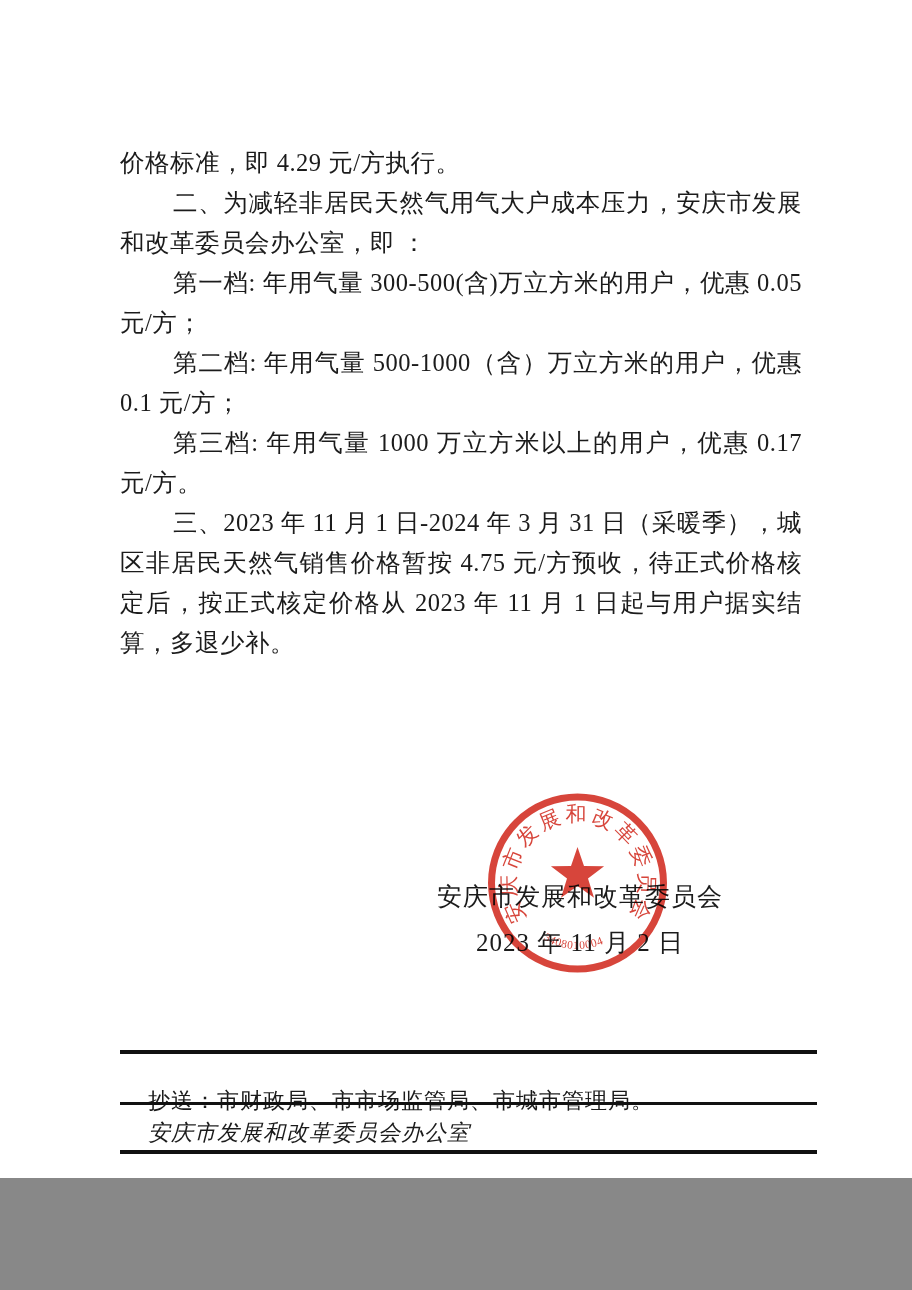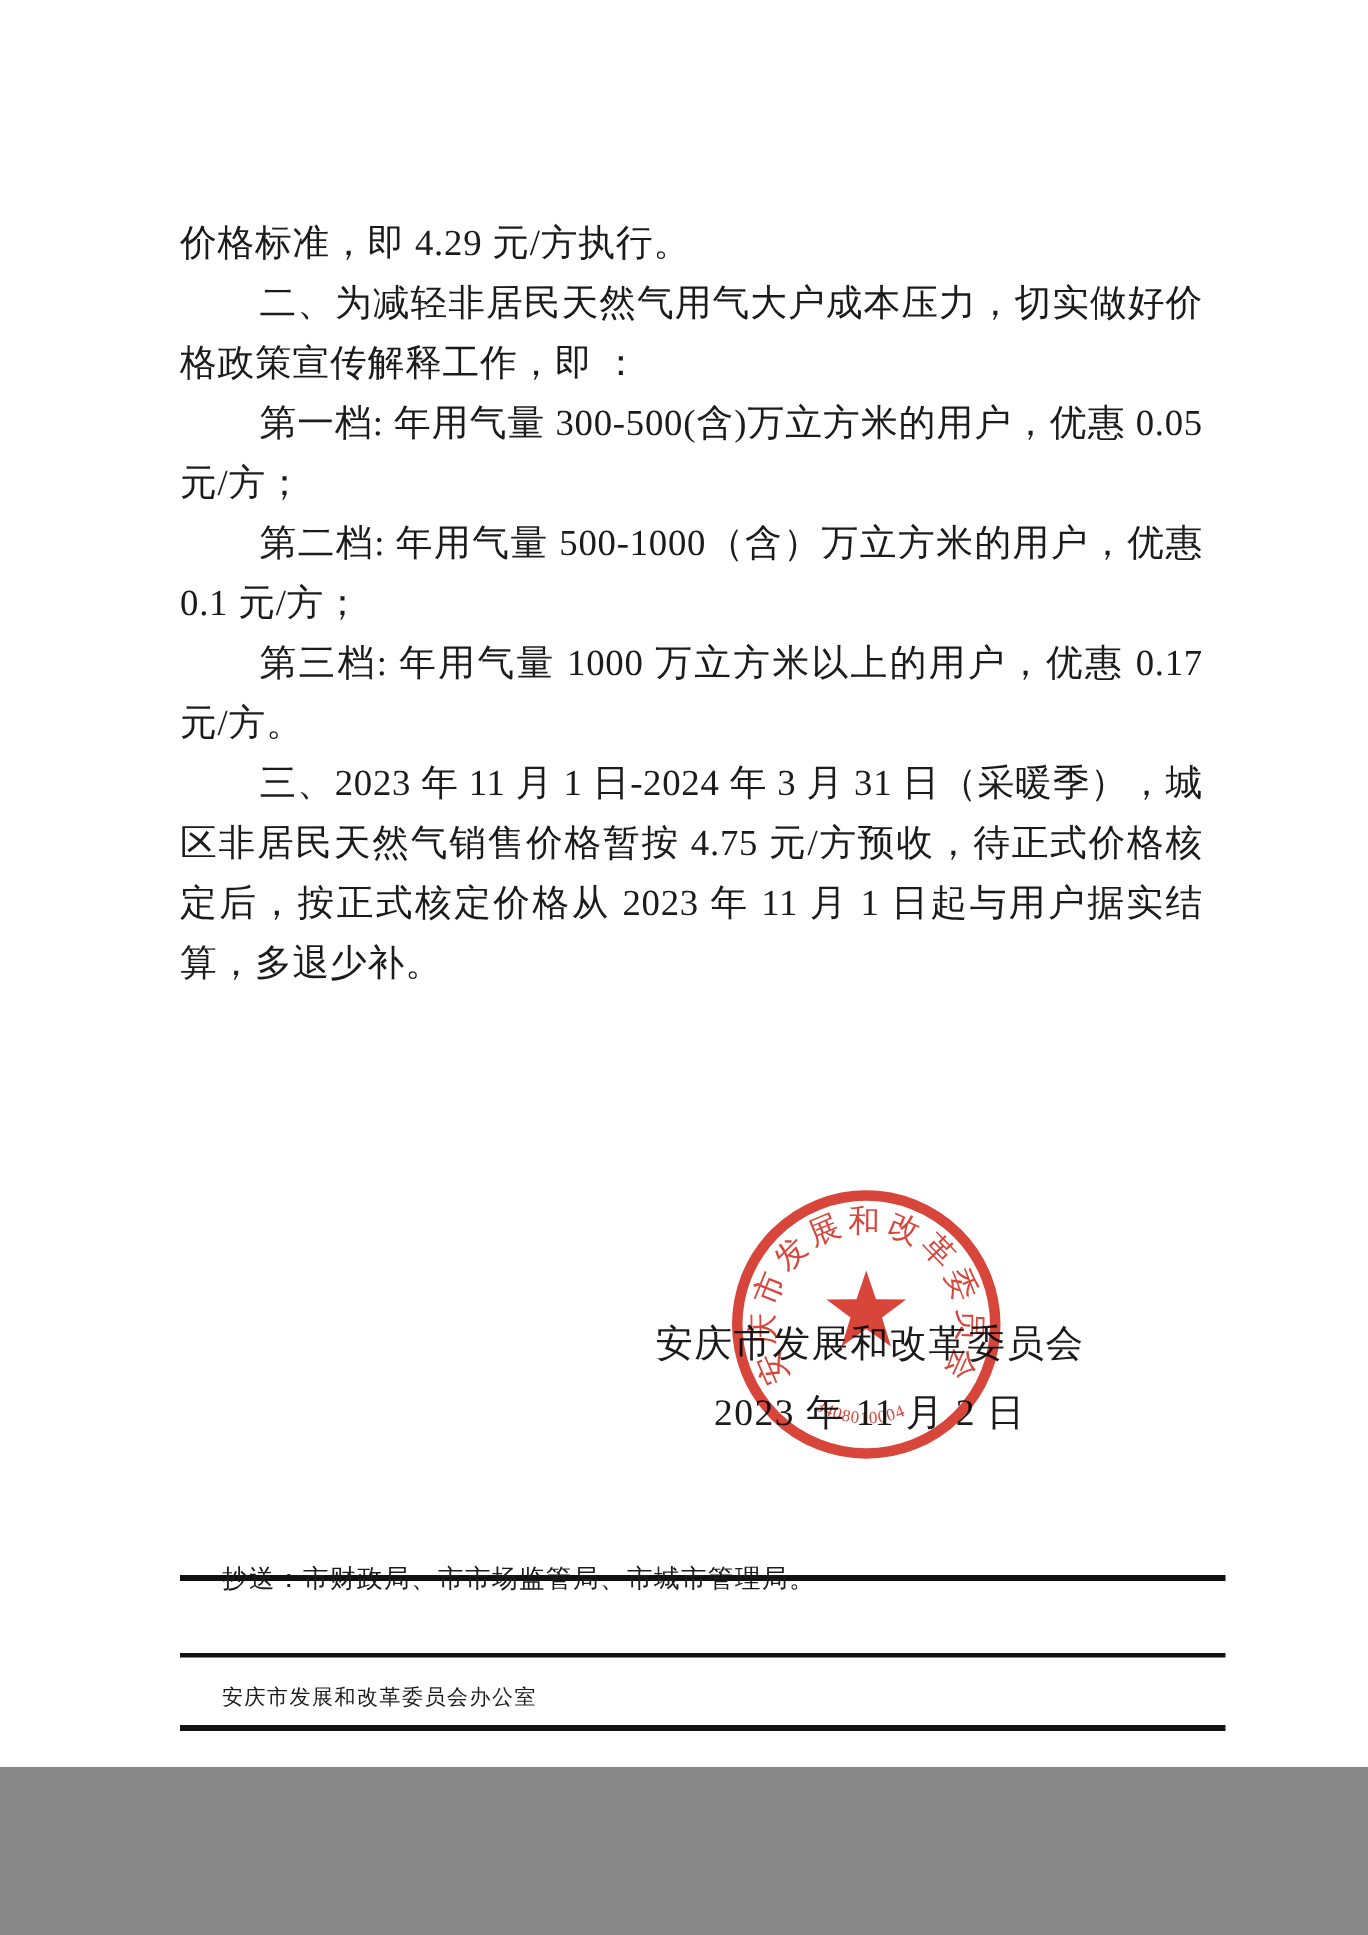--- a/index.html
+++ b/index.html
@@ -68,57 +68,58 @@
     width: 697px;
     background: #111;
   }
   .rule.r1 { top: 1050px; height: 4px; }
   .rule.r2 { top: 1102px; height: 3px; }
   .rule.r3 { top: 1150px; height: 4px; }
 
   .footer-cc {
     position: absolute;
     left: 120px;
-    top: 1040px;
+    top: 1088px;
     width: 697px;
     padding-left: 28px;
     box-sizing: border-box;
-    font-size: 17px;
+    font-size: 22px;
     line-height: 26px;
     letter-spacing: 1px;
   }
   .footer-issuer-row {
     position: absolute;
     left: 120px;
     top: 1120px;
     width: 697px;
     padding: 0 30px 0 28px;
     box-sizing: border-box;
     display: flex;
     justify-content: flex-start;
-    font-size: 14px;
+    font-size: 22px;
     line-height: 26px;
     letter-spacing: 1px;
+    font-style: italic;
   }
   .page-number {
     position: absolute;
     left: 120px;
     top: 1180px;
     font-size: 25px;
     letter-spacing: 2px;
   }
 </style>
 </head>
 <body>
 
 <div class="page">
 
   <main class="doc-body">
     <p class="para no-indent">价格标准，即 4.29 元/方执行。</p>
-    <p class="para">二、为减轻非居民天然气用气大户成本压力，切实做好价格政策宣传解释工作，即 ：</p>
+    <p class="para">二、为减轻非居民天然气用气大户成本压力，安庆市发展和改革委员会办公室，即 ：</p>
     <p class="para">第一档: 年用气量 300-500(含)万立方米的用户，优惠 0.05 元/方；</p>
     <p class="para">第二档: 年用气量 500-1000（含）万立方米的用户，优惠 0.1 元/方；</p>
     <p class="para">第三档: 年用气量 1000 万立方米以上的用户，优惠 0.17 元/方。</p>
     <p class="para">三、2023 年 11 月 1 日-2024 年 3 月 31 日（采暖季），城区非居民天然气销售价格暂按 4.75 元/方预收，待正式价格核定后，按正式核定价格从 2023 年 11 月 1 日起与用户据实结算，多退少补。</p>
   </main>
 
   <div class="sig-issuer">安庆市发展和改革委员会</div>
   <div class="sig-date">2023 年 11 月 2 日</div>
 
   <svg class="seal" viewBox="0 0 180 180" xmlns="http://www.w3.org/2000/svg">

